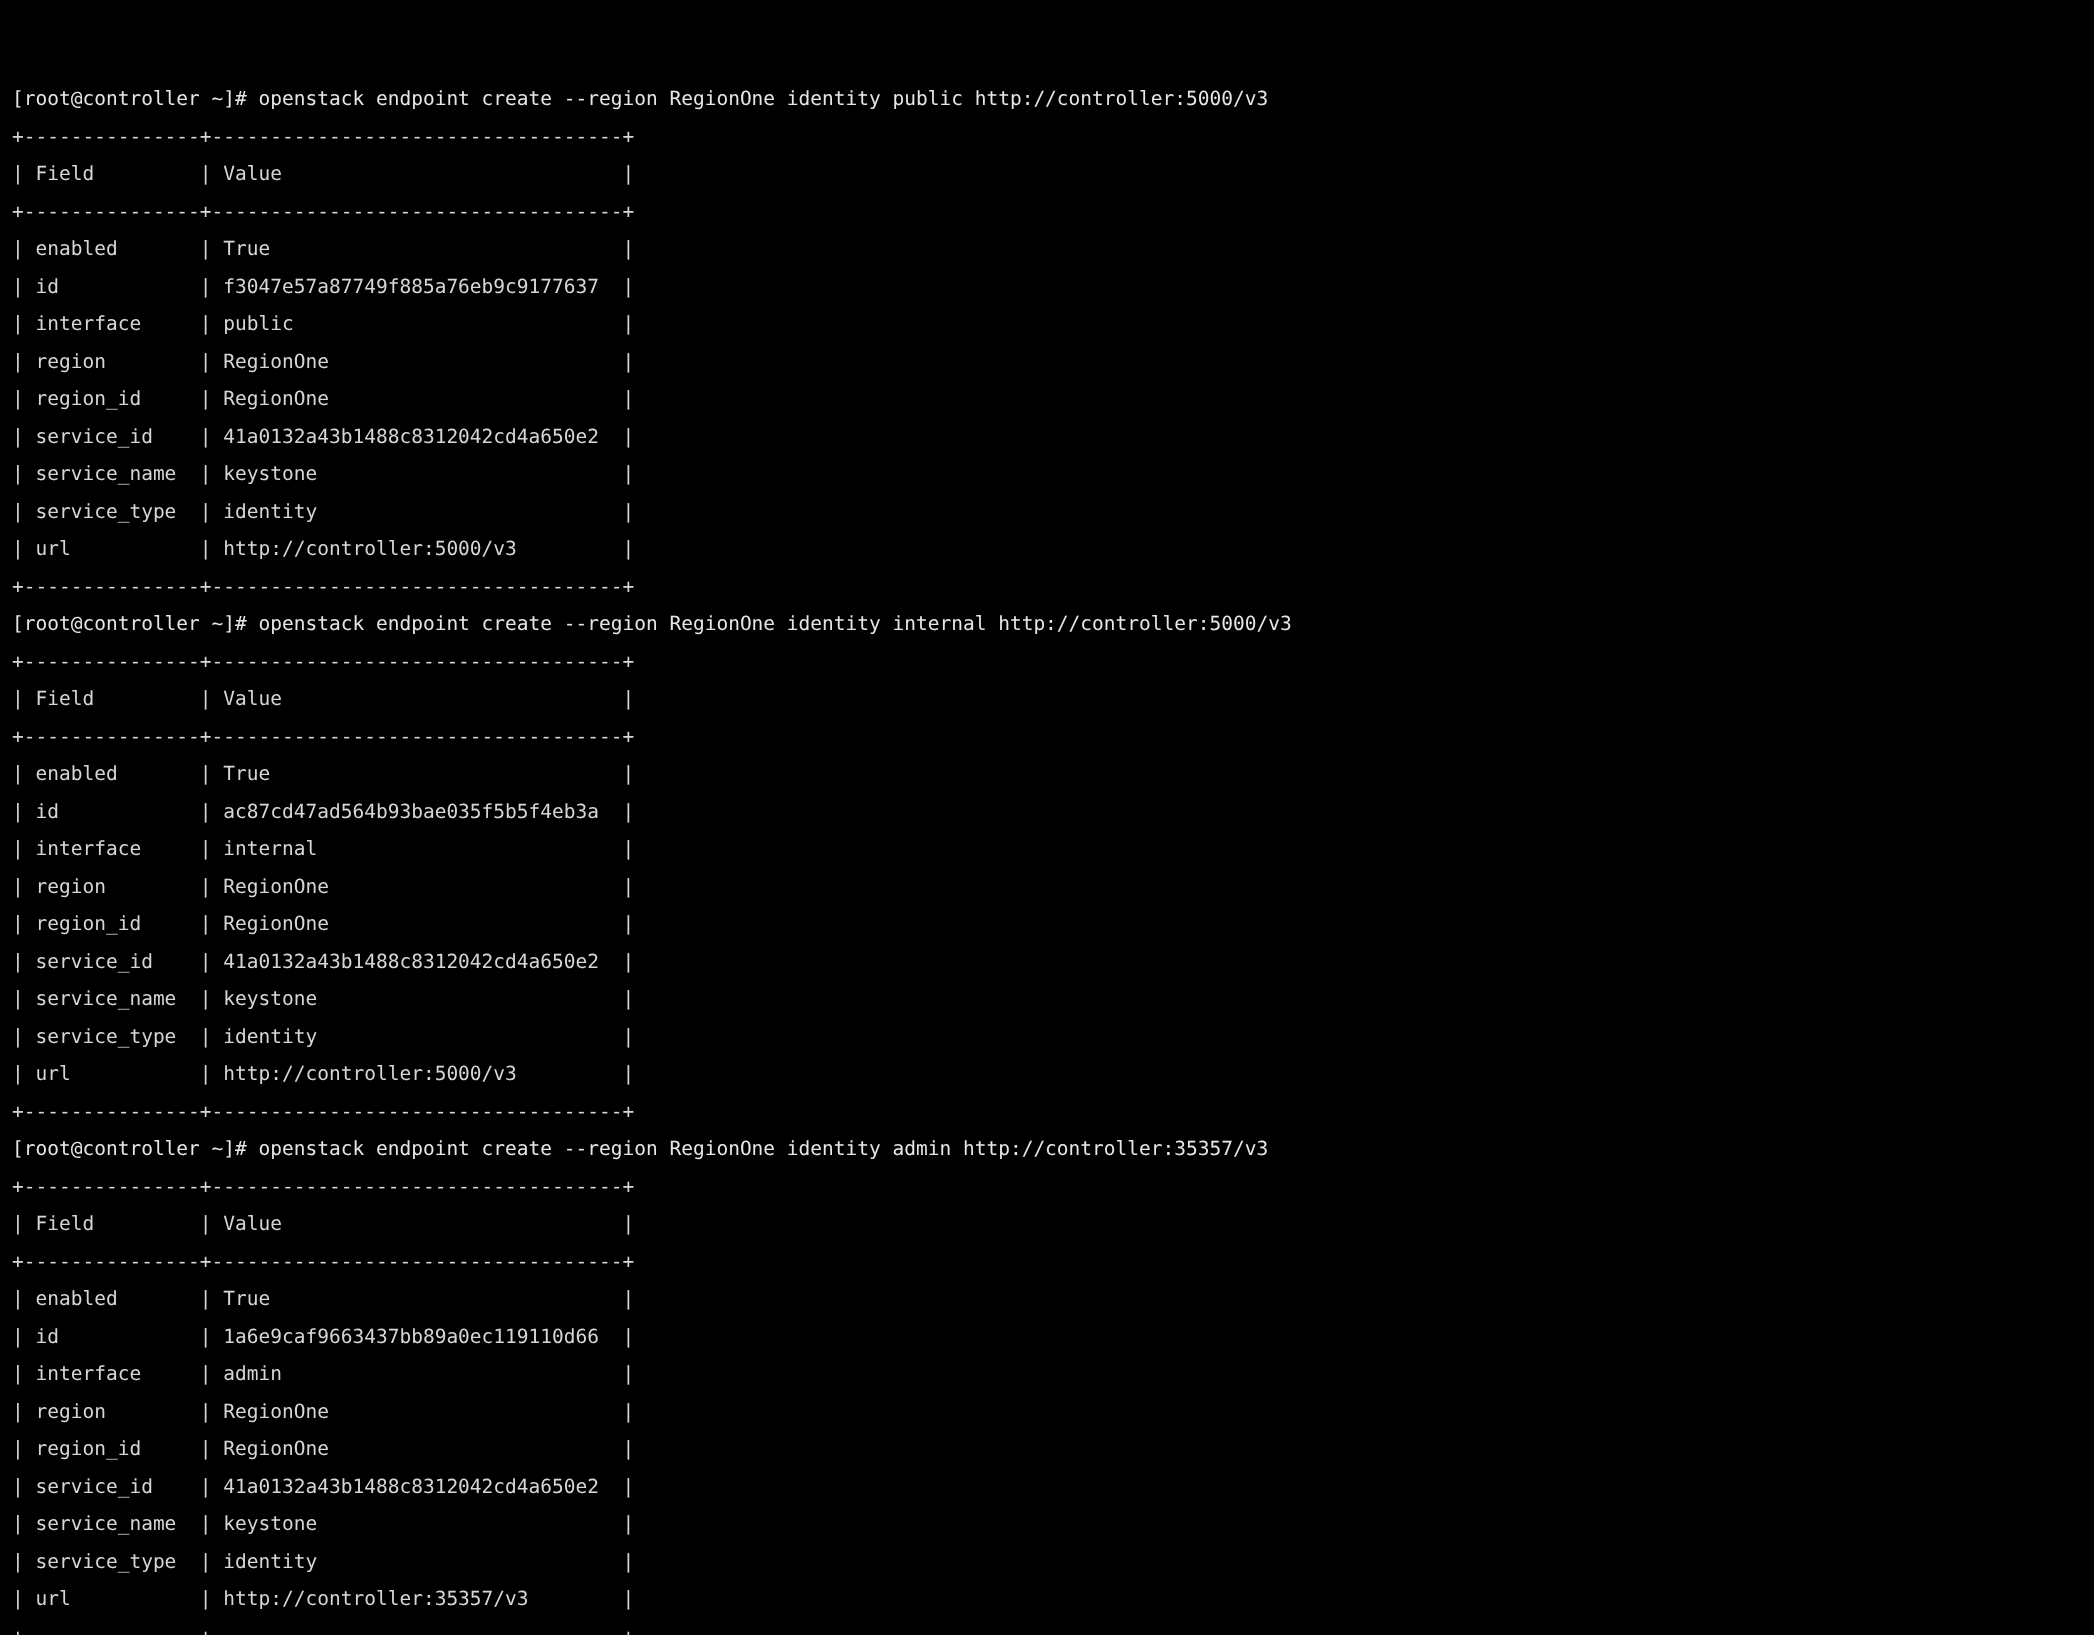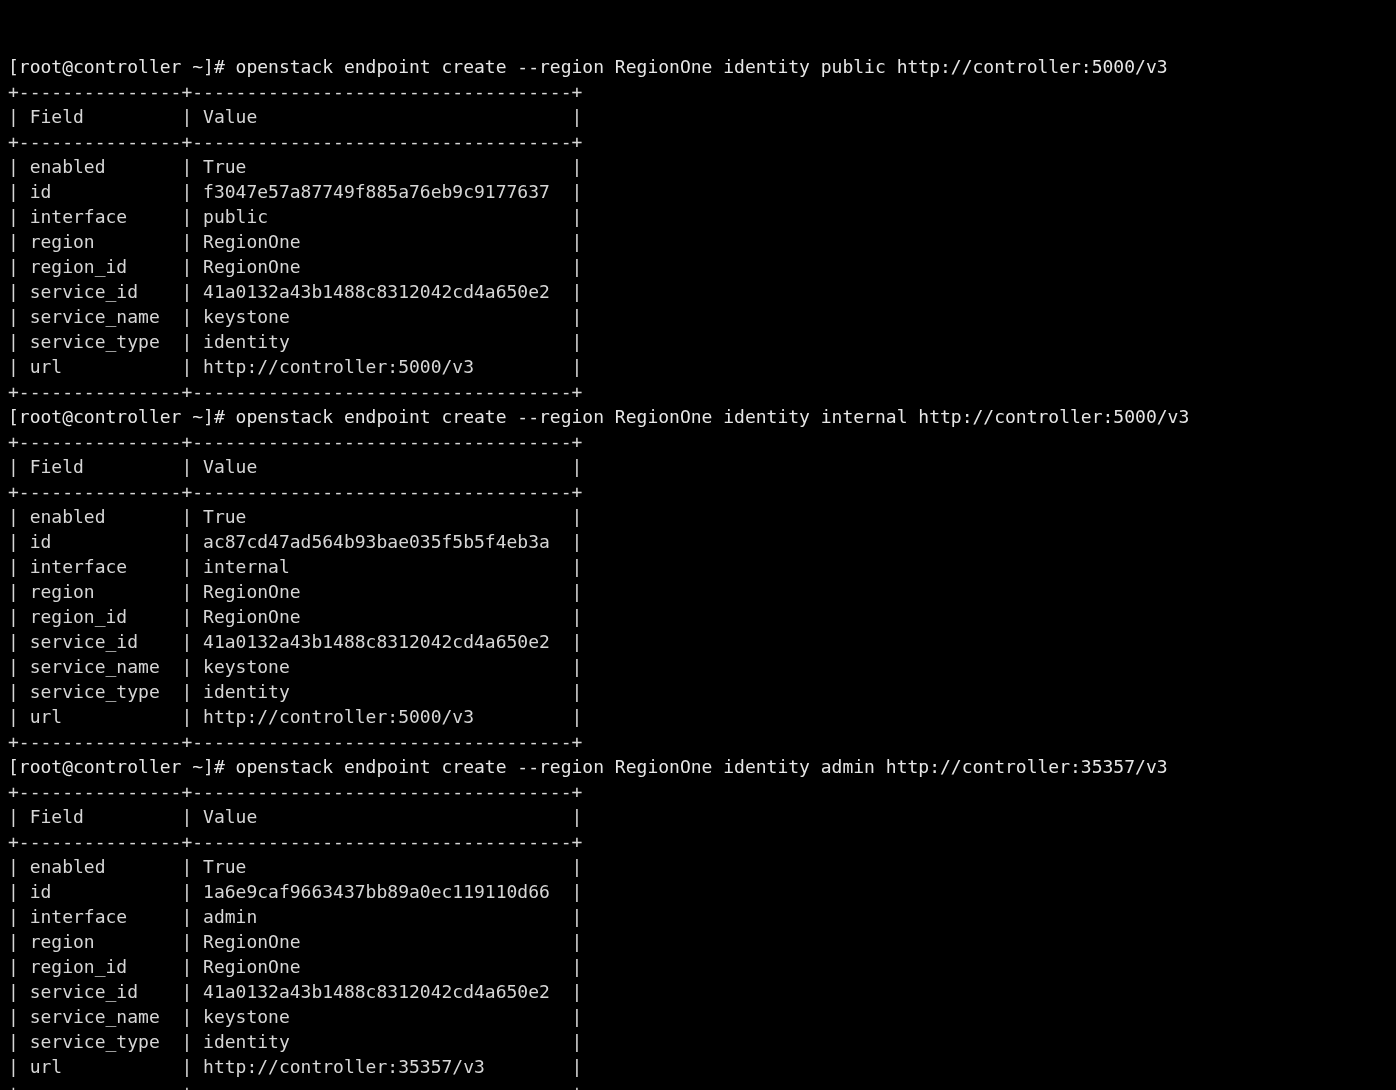--- a/index.html
+++ b/index.html
@@ -15,21 +15,21 @@
     font-family: "DejaVu Sans Mono", "Liberation Mono", monospace;
   }
   #terminal {
     width: 1396px;
     height: 1090px;
     background: #000000;
     color: #d6d6d6;
     padding: 4px 0 0 8px;
     box-sizing: border-box;
     font-family: "DejaVu Sans Mono", "Liberation Mono", monospace;
-    font-size: 18px;
+    font-size: 13px;
     line-height: 25px;
     letter-spacing: 0px;
     white-space: pre;
     -webkit-font-smoothing: none;
   }
   .line {
     height: 25px;
     white-space: pre;
     display: block;
   }

